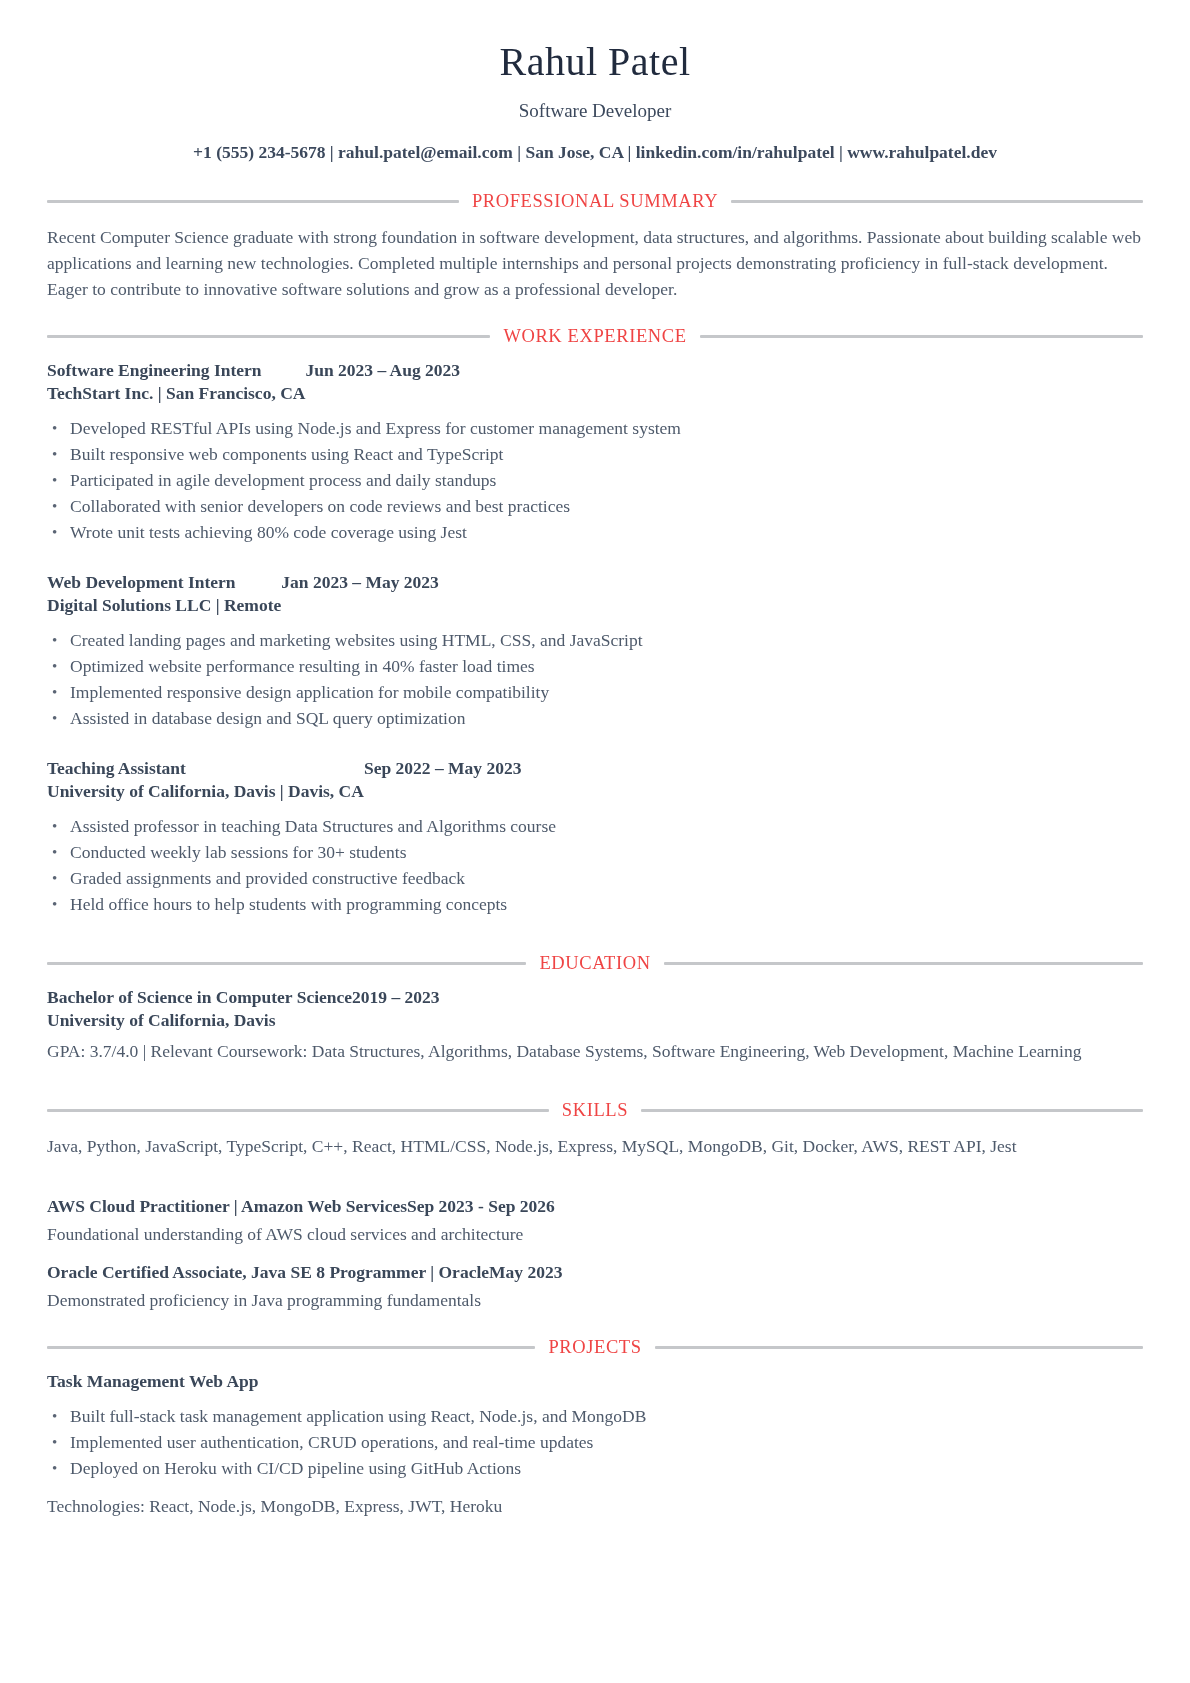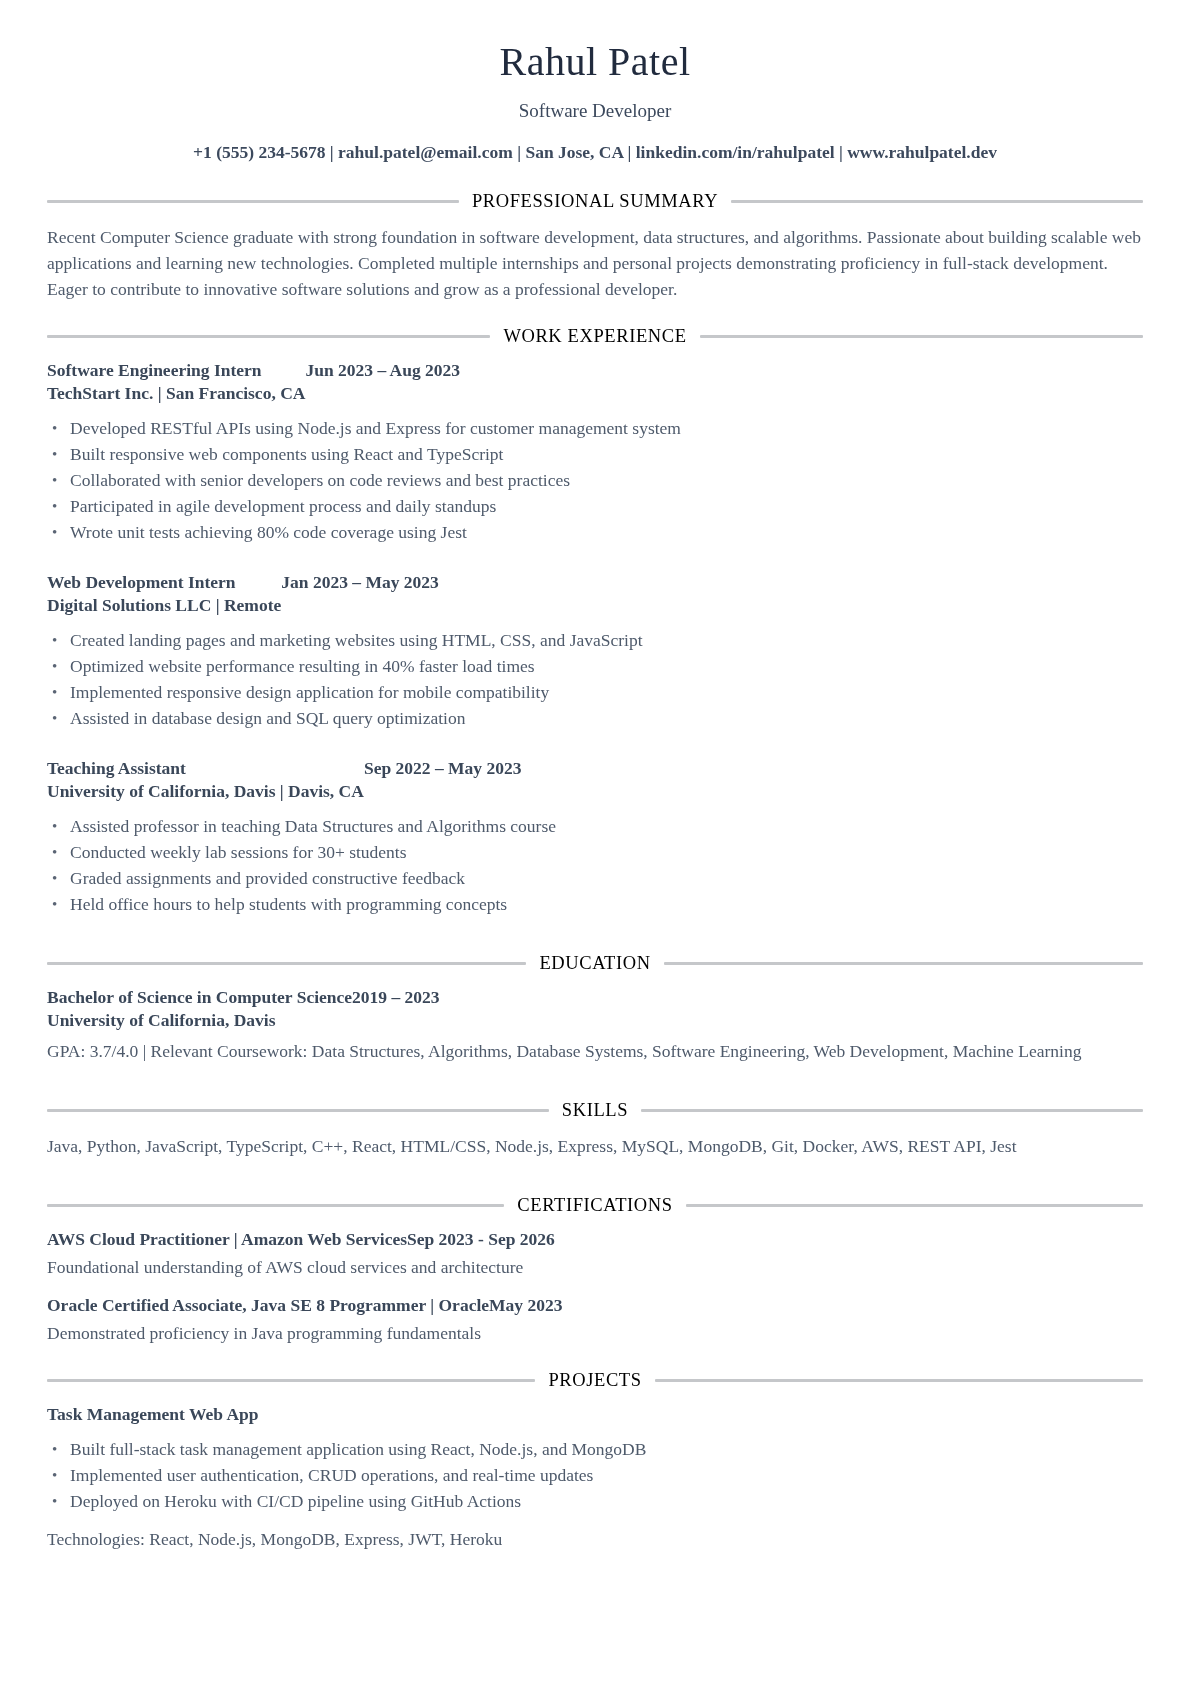--- a/index.html
+++ b/index.html
@@ -53,21 +53,21 @@
   }
   .sec-head .rule {
     flex: 1 1 auto;
     height: 3px;
     background: #c5c7ca;
     border-radius: 1px;
   }
   .sec-head .label {
     flex: 0 0 auto;
     font-size: 18.5px;
-    color: #000000;
+    color: #ef4444;
     letter-spacing: 0.6px;
     white-space: nowrap;
   }
 
   
   .para {
     font-size: 17.5px;
     line-height: 26px;
     margin: 0;
     color: #4e5a6b;
@@ -162,22 +162,22 @@
       <div class="entry-head">
         <div>
           <div class="entry-title">Software Engineering Intern</div>
           <div class="entry-sub">TechStart Inc. | San Francisco, CA</div>
         </div>
         <div class="entry-dates">Jun 2023 – Aug 2023</div>
       </div>
       <ul class="bullets">
         <li>Developed RESTful APIs using Node.js and Express for customer management system</li>
         <li>Built responsive web components using React and TypeScript</li>
+        <li>Participated in agile development process and daily standups</li>
         <li>Collaborated with senior developers on code reviews and best practices</li>
-        <li>Participated in agile development process and daily standups</li>
         <li>Wrote unit tests achieving 80% code coverage using Jest</li>
       </ul>
     </div>
 
     <div class="entry">
       <div class="entry-head">
         <div>
           <div class="entry-title">Web Development Intern</div>
           <div class="entry-sub">Digital Solutions LLC | Remote</div>
         </div>
@@ -229,25 +229,20 @@
   <div class="section">
     <div class="sec-head">
       <div class="rule"></div>
       <div class="label">SKILLS</div>
       <div class="rule"></div>
     </div>
     <p class="para">Java, Python, JavaScript, TypeScript, C++, React, HTML/CSS, Node.js, Express, MySQL, MongoDB, Git, Docker, AWS, REST API, Jest</p>
   </div>
 
   <div class="section">
-    <div class="sec-head">
-      <div class="rule"></div>
-      <div class="label">CERTIFICATIONS</div>
-      <div class="rule"></div>
-    </div>
     <div class="cert-item">
       <div class="entry-head">
         <div class="entry-title">AWS Cloud Practitioner | Amazon Web Services</div>
         <div class="entry-dates">Sep 2023 - Sep 2026</div>
       </div>
       <p class="cert-desc">Foundational understanding of AWS cloud services and architecture</p>
     </div>
     <div class="cert-item">
       <div class="entry-head">
         <div class="entry-title">Oracle Certified Associate, Java SE 8 Programmer | Oracle</div>

